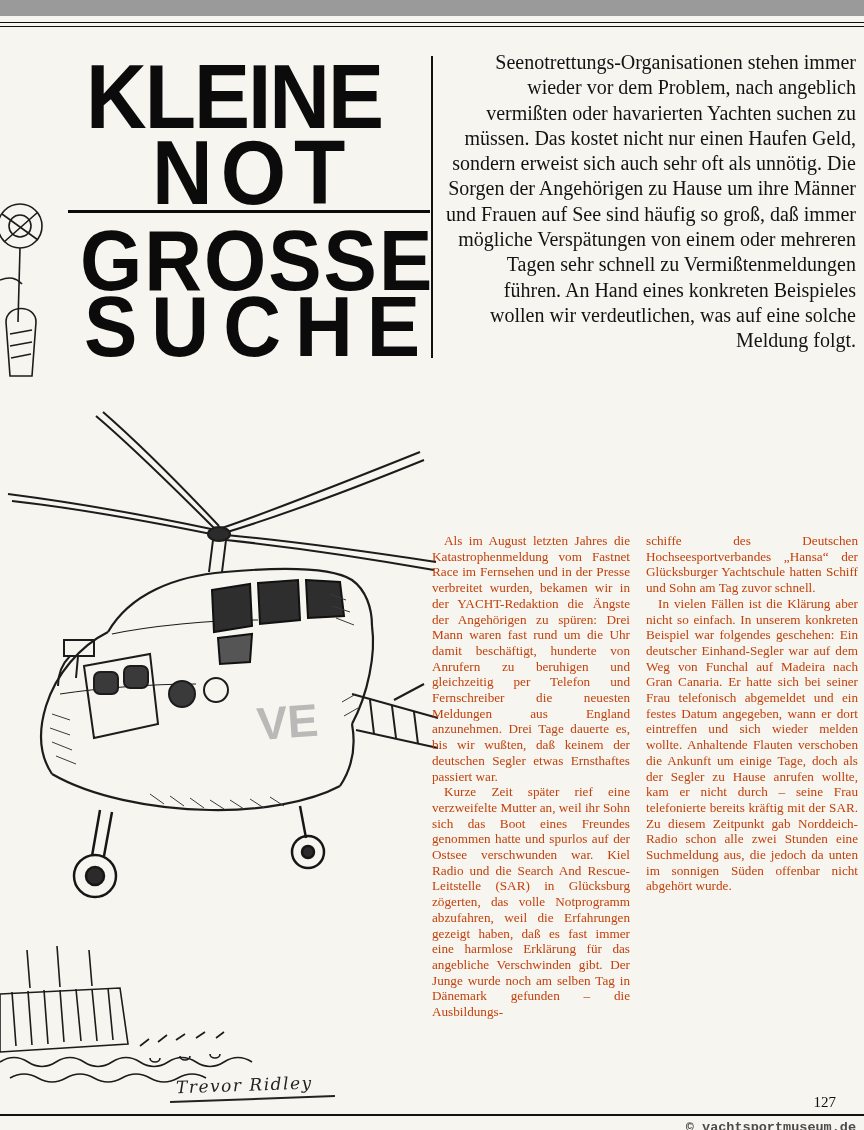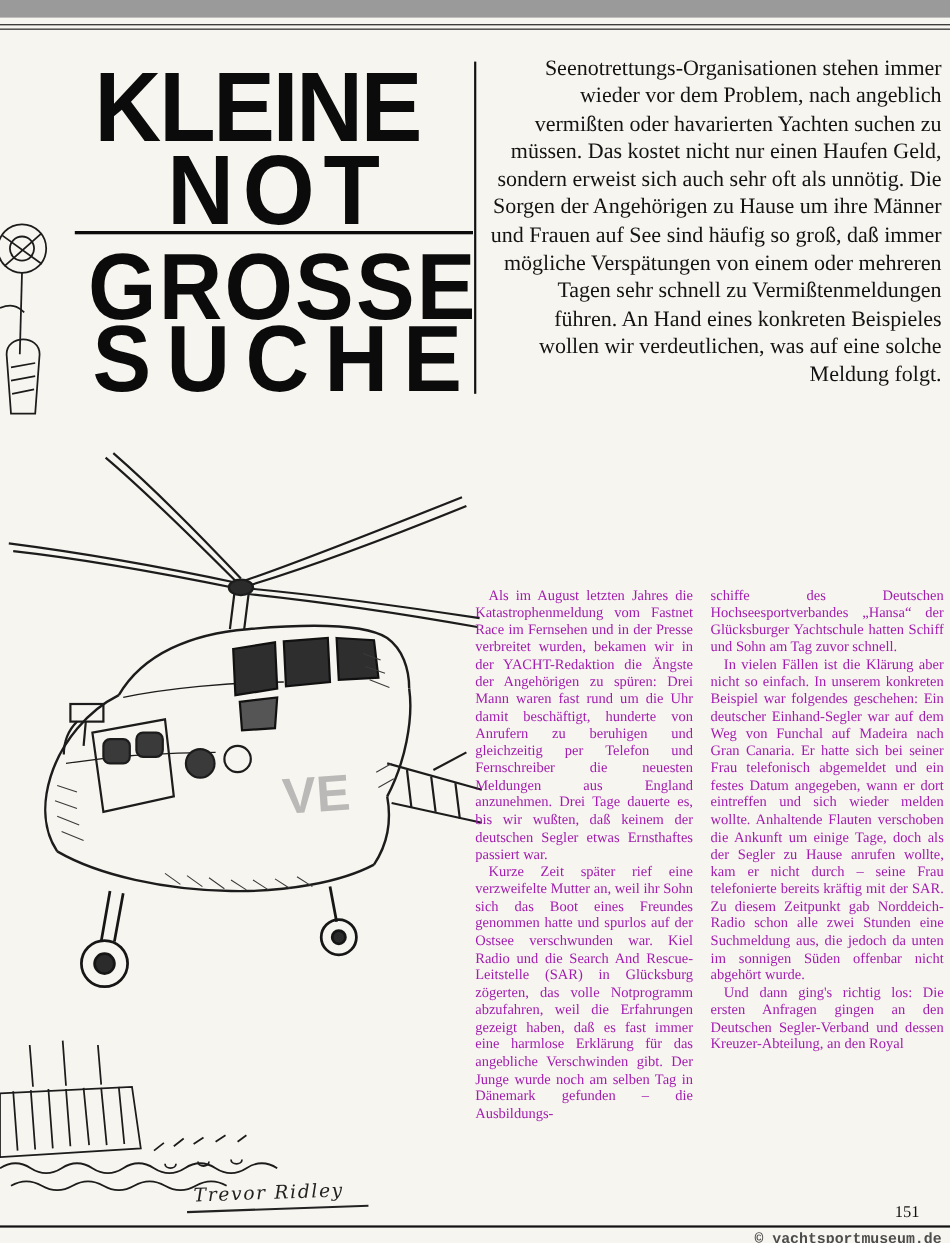--- a/index.html
+++ b/index.html
@@ -28,21 +28,21 @@
   
   .intro-divider{position:absolute;left:431px;top:40px;width:2px;height:302px;background:#111;}
   .intro{
     position:absolute;left:446px;top:34px;width:410px;
     font-size:20px;line-height:25.3px;color:#131313;text-align:right;
   }
 
   
   .col{position:absolute;top:517px;height:572px;overflow:hidden;
     font-size:13.2px;line-height:15.7px;text-align:justify;
-    hyphens:auto;-webkit-hyphens:auto;color:#a21caf;}
+    hyphens:auto;-webkit-hyphens:auto;color:#c2410c;}
   .col-left{left:432px;width:198px;}
   .col-right{left:646px;width:212px;}
   .para{margin:0;}
   .para.ind{text-indent:12px;}
 
   
   .heli-svg{position:absolute;left:0;top:378px;}
   .buoy-svg{position:absolute;left:0;top:168px;}
   .signature{
     position:absolute;left:176px;top:1058px;width:190px;
@@ -170,20 +170,19 @@
   <div class="signature">Trevor Ridley</div>
   <div class="signature-line"></div>
 
   <div class="col col-left">
     <p class="para ind">Als im August letzten Jahres die Katastrophenmeldung vom Fastnet Race im Fernsehen und in der Presse verbreitet wurden, bekamen wir in der YACHT-Redaktion die Ängste der Angehörigen zu spüren: Drei Mann waren fast rund um die Uhr damit beschäftigt, hunderte von Anrufern zu beruhigen und gleichzeitig per Telefon und Fernschreiber die neuesten Meldungen aus England anzunehmen. Drei Tage dauerte es, bis wir wußten, daß keinem der deutschen Segler etwas Ernsthaftes passiert war.</p>
     <p class="para ind">Kurze Zeit später rief eine verzweifelte Mutter an, weil ihr Sohn sich das Boot eines Freundes genommen hatte und spurlos auf der Ostsee verschwunden war. Kiel Radio und die Search And Rescue-Leitstelle (SAR) in Glücksburg zögerten, das volle Notprogramm abzufahren, weil die Erfahrungen gezeigt haben, daß es fast immer eine harmlose Erklärung für das angebliche Verschwinden gibt. Der Junge wurde noch am selben Tag in Dänemark gefunden – die Ausbildungs-</p>
   </div>
   <div class="col col-right">
     <p class="para">schiffe des Deutschen Hochseesportverbandes „Hansa“ der Glücksburger Yachtschule hatten Schiff und Sohn am Tag zuvor schnell.</p>
     <p class="para ind">In vielen Fällen ist die Klärung aber nicht so einfach. In unserem konkreten Beispiel war folgendes geschehen: Ein deutscher Einhand-Segler war auf dem Weg von Funchal auf Madeira nach Gran Canaria. Er hatte sich bei seiner Frau telefonisch abgemeldet und ein festes Datum angegeben, wann er dort eintreffen und sich wieder melden wollte. Anhaltende Flauten verschoben die Ankunft um einige Tage, doch als der Segler zu Hause anrufen wollte, kam er nicht durch – seine Frau telefonierte bereits kräftig mit der SAR. Zu diesem Zeitpunkt gab Norddeich-Radio schon alle zwei Stunden eine Suchmeldung aus, die jedoch da unten im sonnigen Süden offenbar nicht abgehört wurde.</p>
-    <p class="para ind">Und dann ging's richtig los: Die ersten Anfragen gingen an den Deutschen Segler-Verband und dessen Kreuzer-Abteilung, an den Royal</p>
   </div>
 
-  <div class="page-number">151</div>
+  <div class="page-number">127</div>
   <div class="bottom-rule"></div>
   <div class="watermark">© yachtsportmuseum.de</div>
 
 </div>
 
 </body></html>

